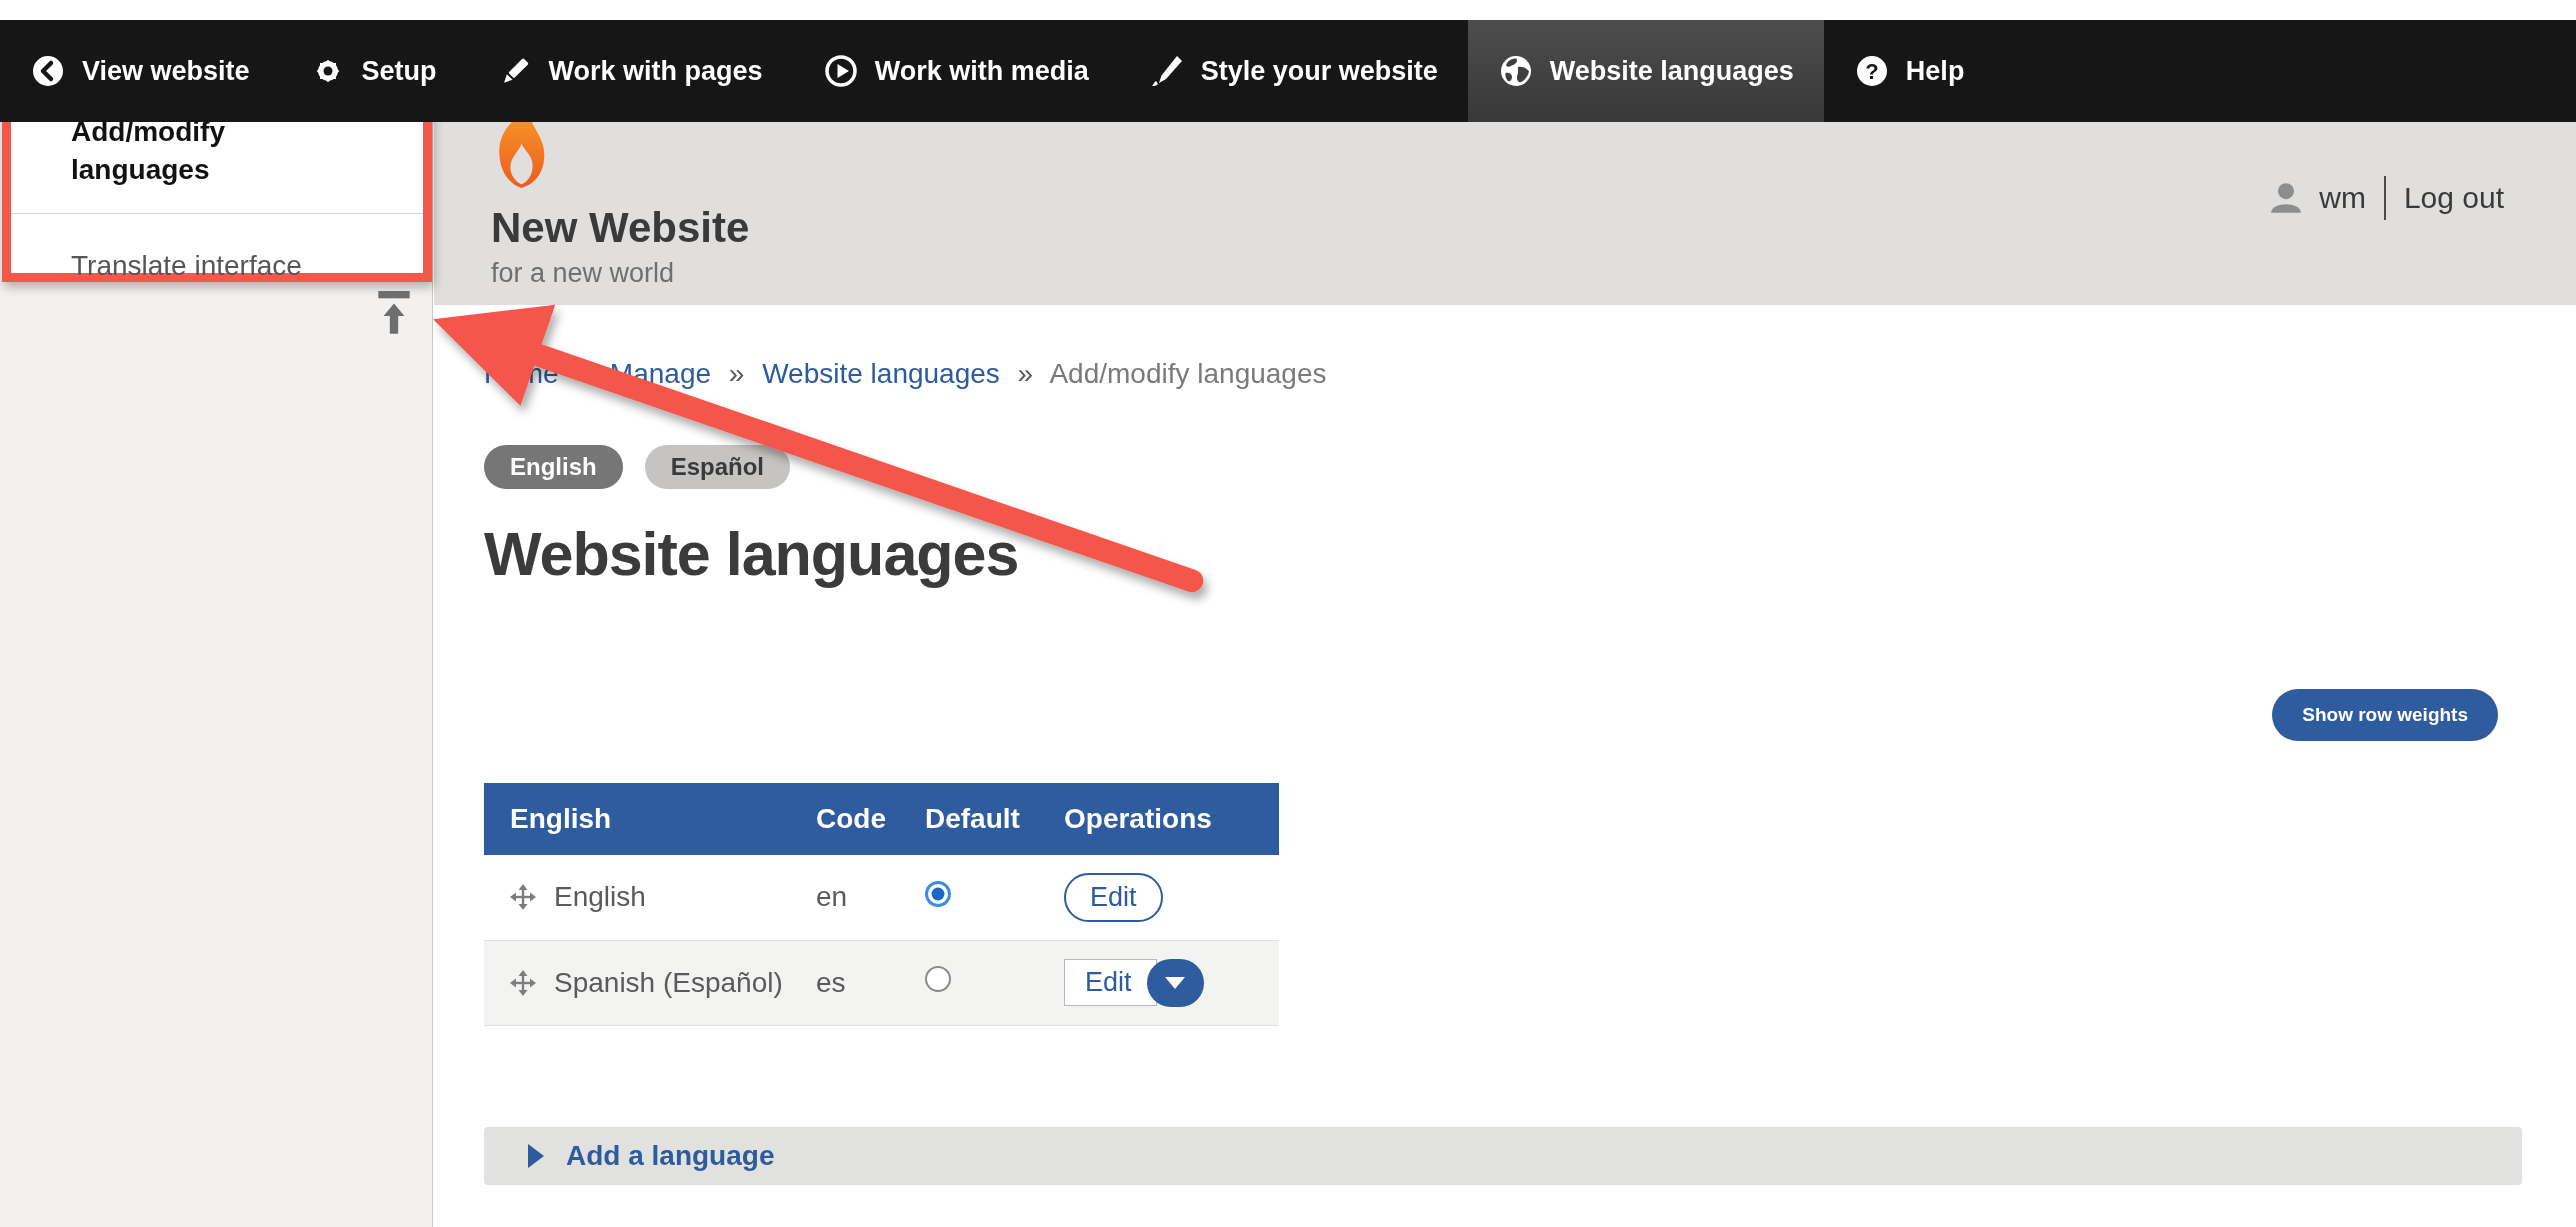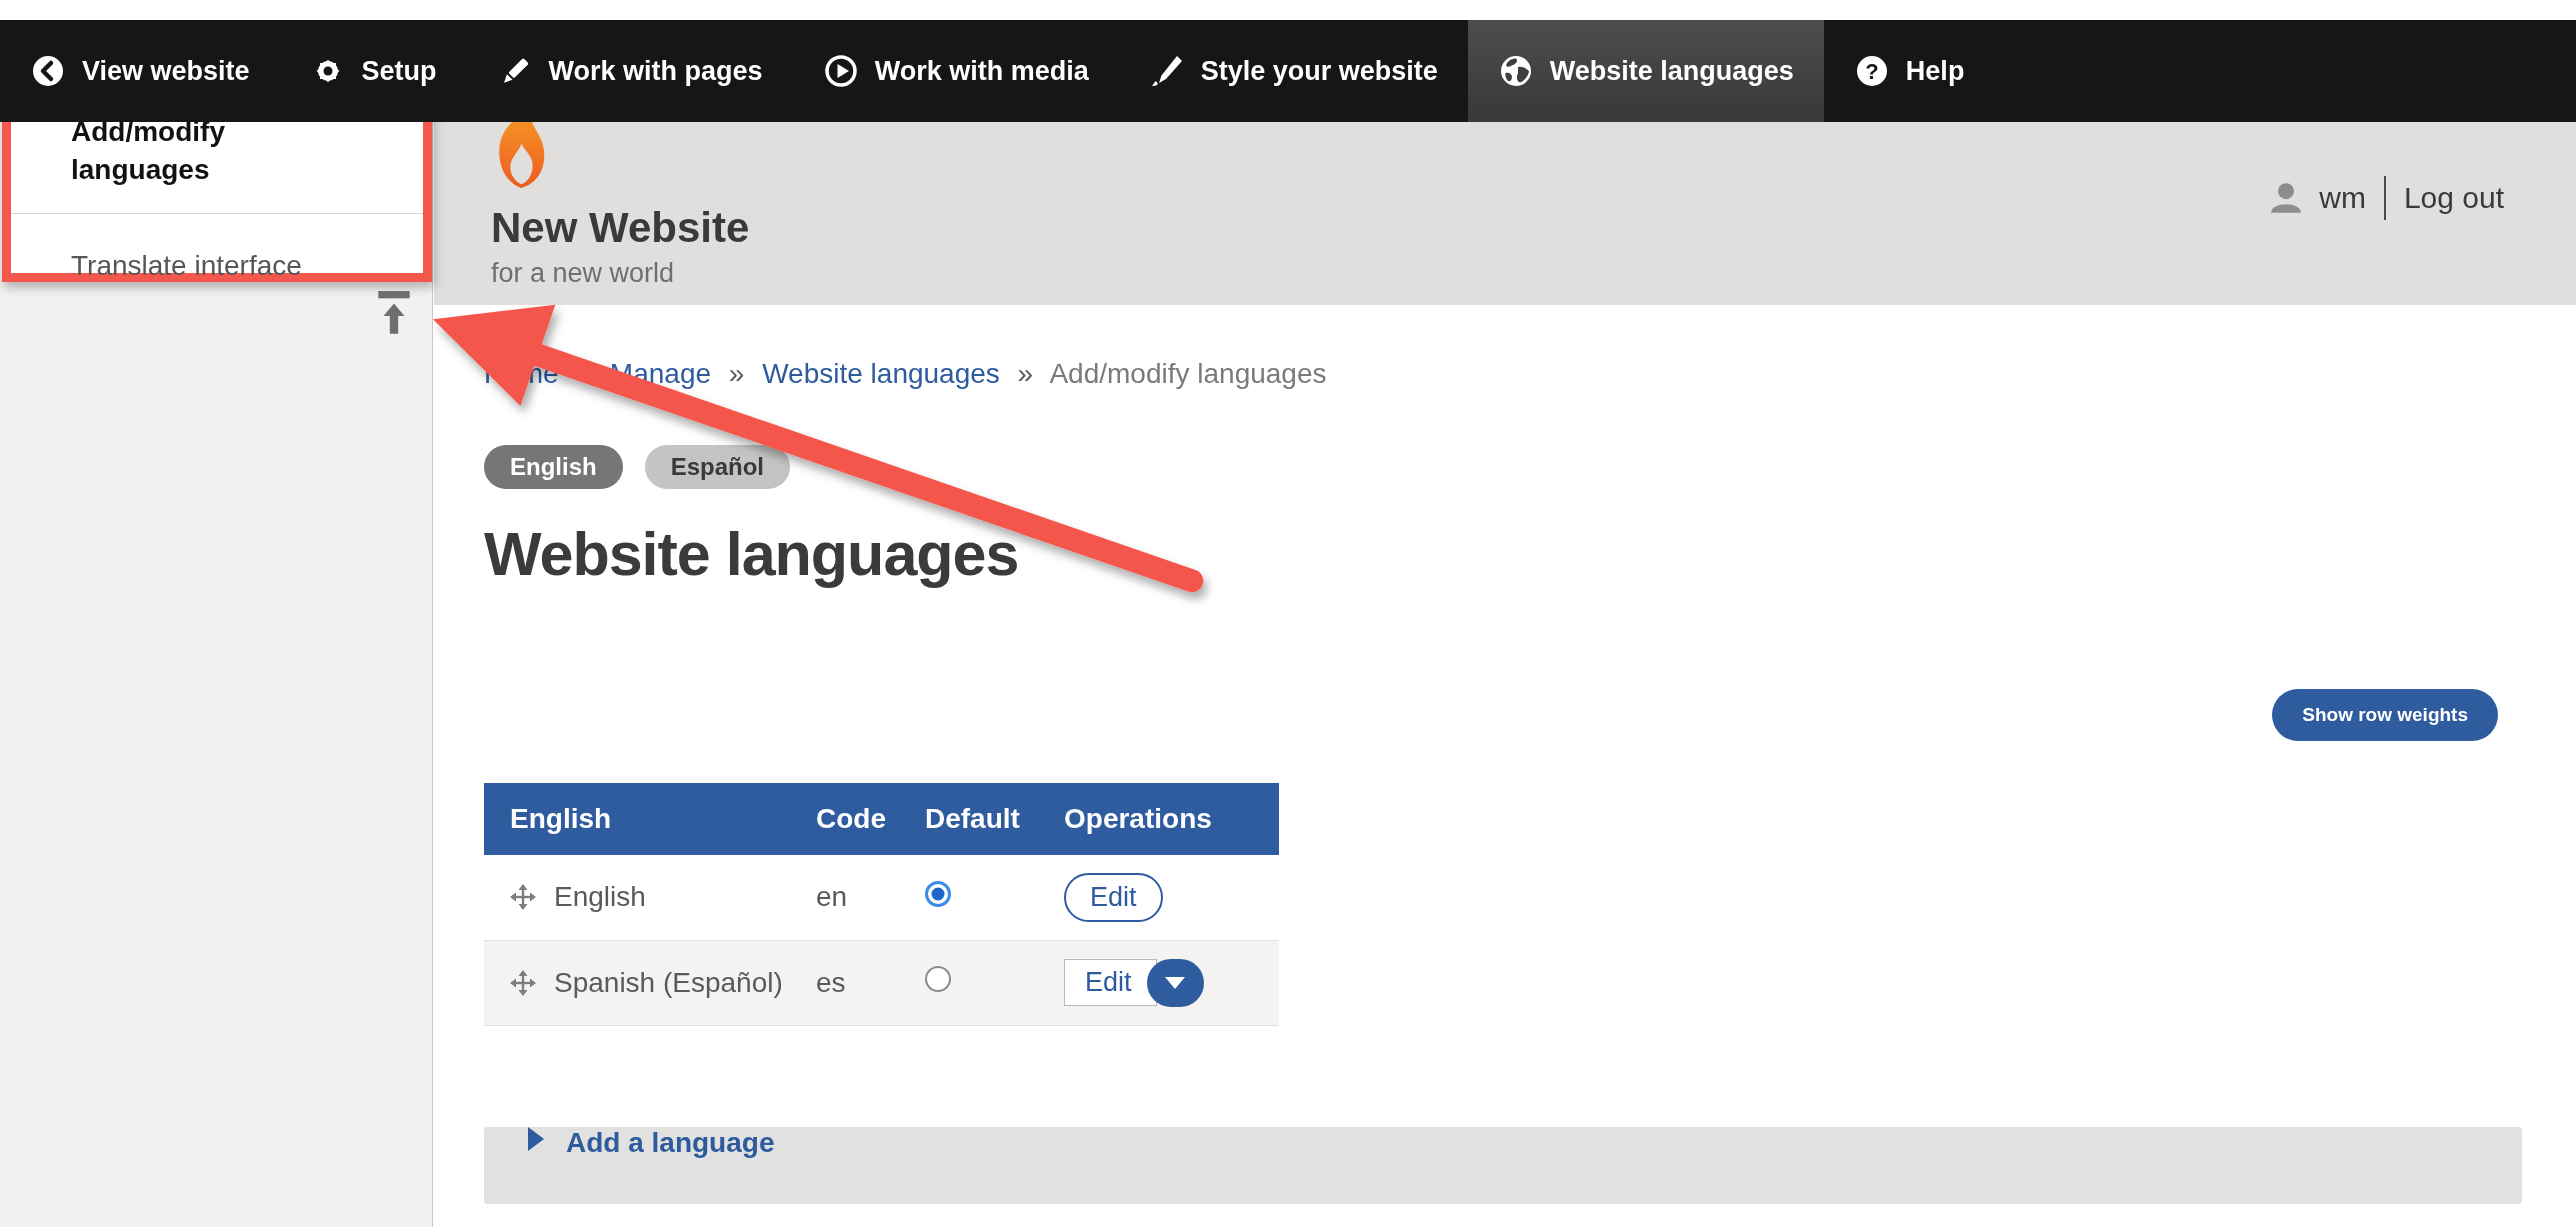--- a/index.html
+++ b/index.html
@@ -142,23 +142,23 @@
     cursor: pointer; border: none;
   }
   .caret-down {
     width: 0; height: 0;
     border-left: 10px solid transparent; border-right: 10px solid transparent;
     border-top: 12px solid #ffffff;
   }
 
   
   .add-language {
-    position: absolute; left: 50px; right: 54px; top: 1048px; height: 77px;
+    position: absolute; left: 50px; right: 54px; top: 1048px; height: 58px;
     background: #e1e1df; border-radius: 4px;
-    display: flex; gap: 22px; padding-left: 44px;
+    display: flex; align-items: center; gap: 22px; padding-left: 44px;
     cursor: pointer;
   }
   .tri-right {
     width: 0; height: 0;
     border-top: 12px solid transparent; border-bottom: 12px solid transparent;
     border-left: 16px solid #2d5b9e;
   }
   .add-language-label { color: #2d5b9e; font-weight: 700; font-size: 28px; }
 
   

